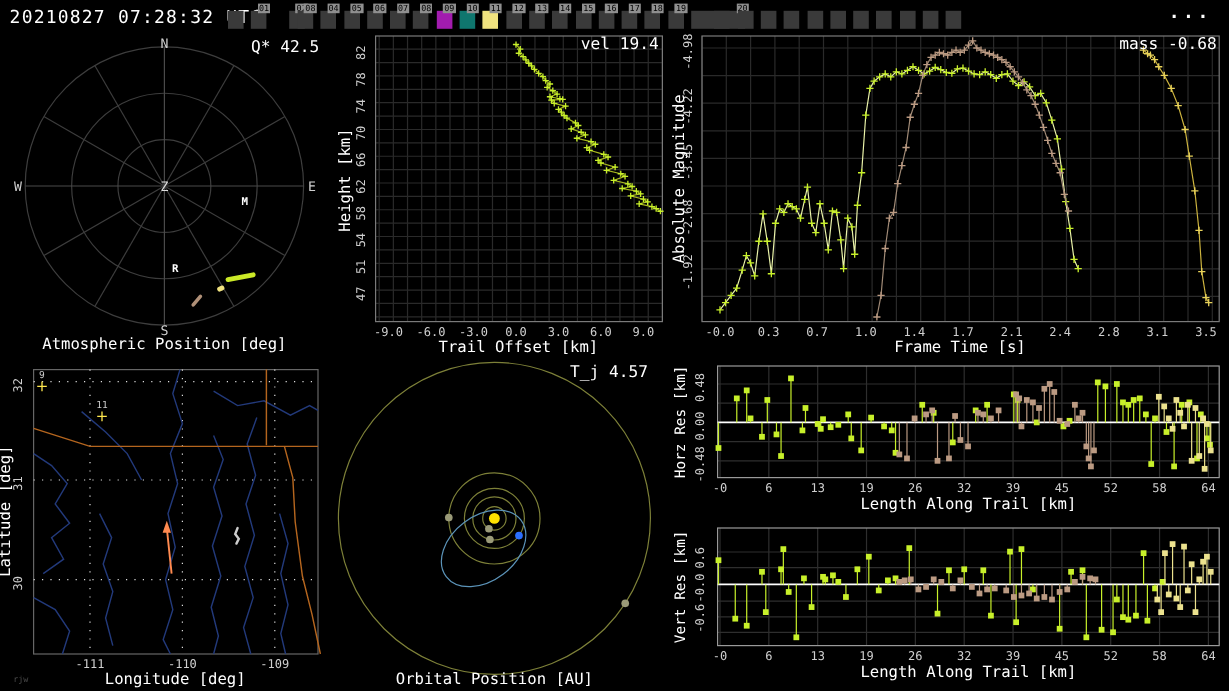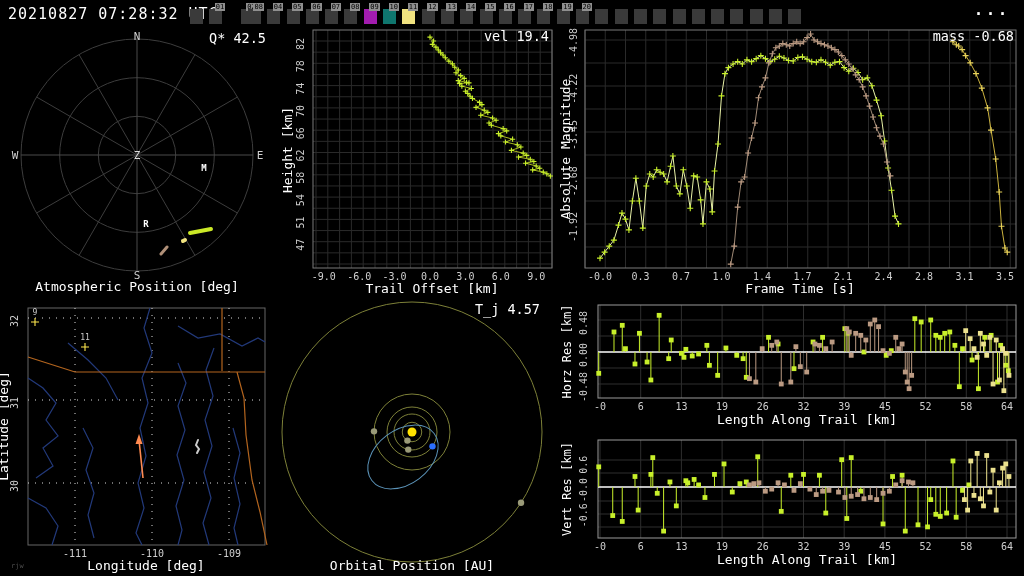--- a/index.html
+++ b/index.html
@@ -74,21 +74,21 @@
         </div>
         <div class="slot" style="left: 518.1px;">
           <span class="slot-num">17</span>
         </div>
         <div class="slot" style="left: 537.4px;">
           <span class="slot-num">18</span>
         </div>
         <div class="slot" style="left: 556.7px;">
           <span class="slot-num">19</span>
         </div>
-        <div class="slot" style="left: 576px;">
+        <div class="slot" style="left: 576px; padding-left: 32px;">
           <span class="slot-num">20</span>
         </div>
         <div class="slot" style="left: 595.3px;"></div>
         <div class="slot" style="left: 614.6px;"></div>
         <div class="slot" style="left: 633.9px;"></div>
         <div class="slot" style="left: 653.2px;"></div>
         <div class="slot" style="left: 672.5px;"></div>
         <div class="slot" style="left: 691.8px;"></div>
         <div class="slot" style="left: 711.1px;"></div>
         <div class="slot" style="left: 730.4px;"></div>

